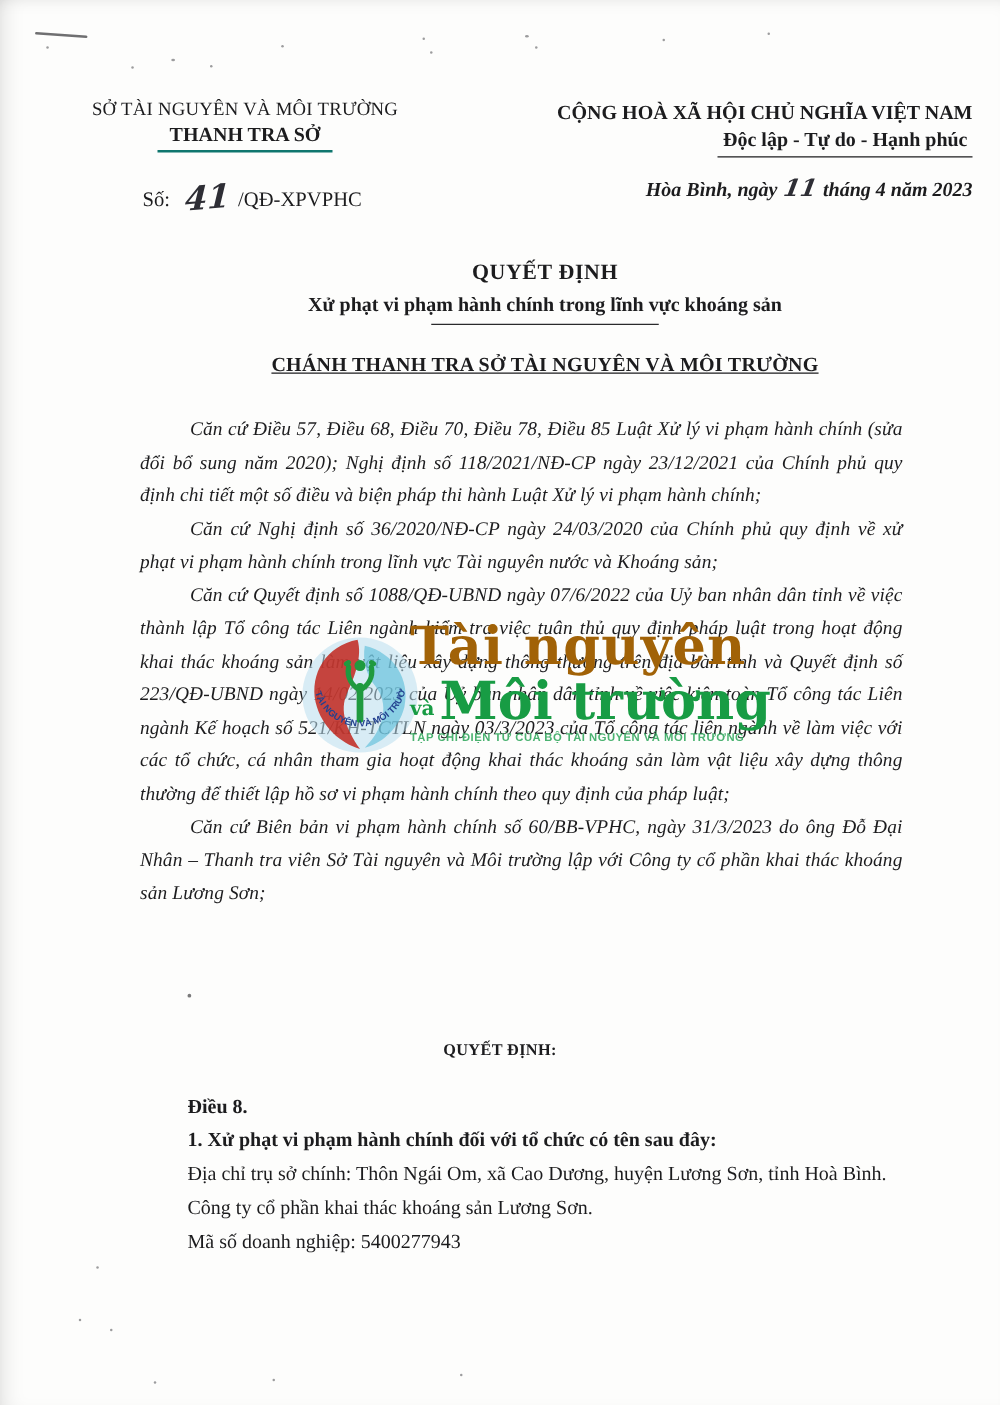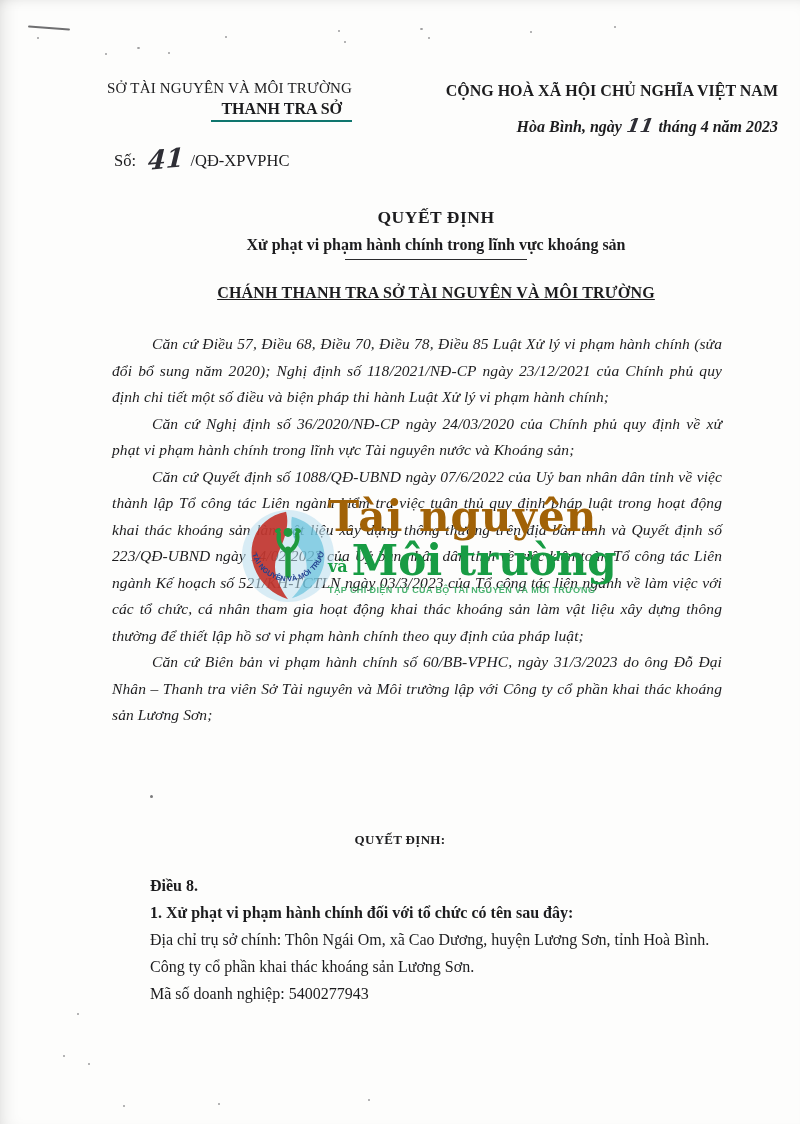--- a/index.html
+++ b/index.html
@@ -7,21 +7,21 @@
   .page{
     position:relative;width:800px;height:1124px;margin:0 auto;
     background:#fdfdfc;color:#1c1c1e;overflow:hidden;
     box-shadow:inset 14px 0 22px -18px rgba(0,0,0,.22), inset 0 10px 18px -16px rgba(0,0,0,.18);
   }
   
   .ink-stroke{position:absolute;left:28px;top:27px;width:42px;height:2px;background:#4b4b4d;
     transform:rotate(4deg);border-radius:2px;opacity:.8;}
   .spk{position:absolute;width:2px;height:2px;background:#4d4d50;border-radius:50%;opacity:.55;}
   
-  .hdr-left{position:absolute;left:40px;top:80px;width:312px;text-align:right;}
+  .hdr-left{position:absolute;left:40px;top:80px;width:312px;text-align:center;}
   .hdr-left .l1{font-size:15px;letter-spacing:.2px;white-space:nowrap;}
   .hdr-left .l2{margin-top:3px;font-size:16px;font-weight:700;}
   .hdr-left .l2 span{display:inline-block;border-bottom:2px solid #0f766e;padding:0 10px 2px;}
   .so-line{position:absolute;left:114px;top:142px;font-size:16.5px;white-space:nowrap;}
   .hand{display:inline-block;font-family:"DejaVu Serif",serif;font-style:italic;font-weight:700;color:#2e2e35;}
   .hand-num{font-size:26px;transform:rotate(-5deg) skewX(-8deg);margin:0 2px 0 8px;position:relative;top:2px;}
   .hand-day{font-size:19px;transform:skewX(-10deg);margin:0 1px;}
   .hdr-right{position:absolute;left:398px;top:82px;width:380px;text-align:right;}
   .hdr-right .r1{font-size:16px;font-weight:700;white-space:nowrap;}
   .hdr-right .r2{margin-top:4px;font-size:16px;font-weight:700;}
@@ -86,20 +86,21 @@
     <div class="l2"><span>THANH TRA SỞ</span></div>
   </div>
   <div class="so-line">
     <span>Số:</span>
     <span class="hand hand-num">41</span>
     <span>/QĐ-XPVPHC</span>
   </div>
 
   <div class="hdr-right">
     <div class="r1">CỘNG HOÀ XÃ HỘI CHỦ NGHĨA VIỆT NAM</div>
+    <div class="r2"><span>Độc lập - Tự do - Hạnh phúc</span></div>
     <div class="dateline">
       <span>Hòa Bình, ngày</span>
       <span class="hand hand-day">11</span>
       <span>tháng 4 năm 2023</span>
     </div>
   </div>
 
   <div class="title-block">
     <div class="t1">QUYẾT ĐỊNH</div>
     <div class="t2">Xử phạt vi phạm hành chính trong lĩnh vực khoáng sản</div>

